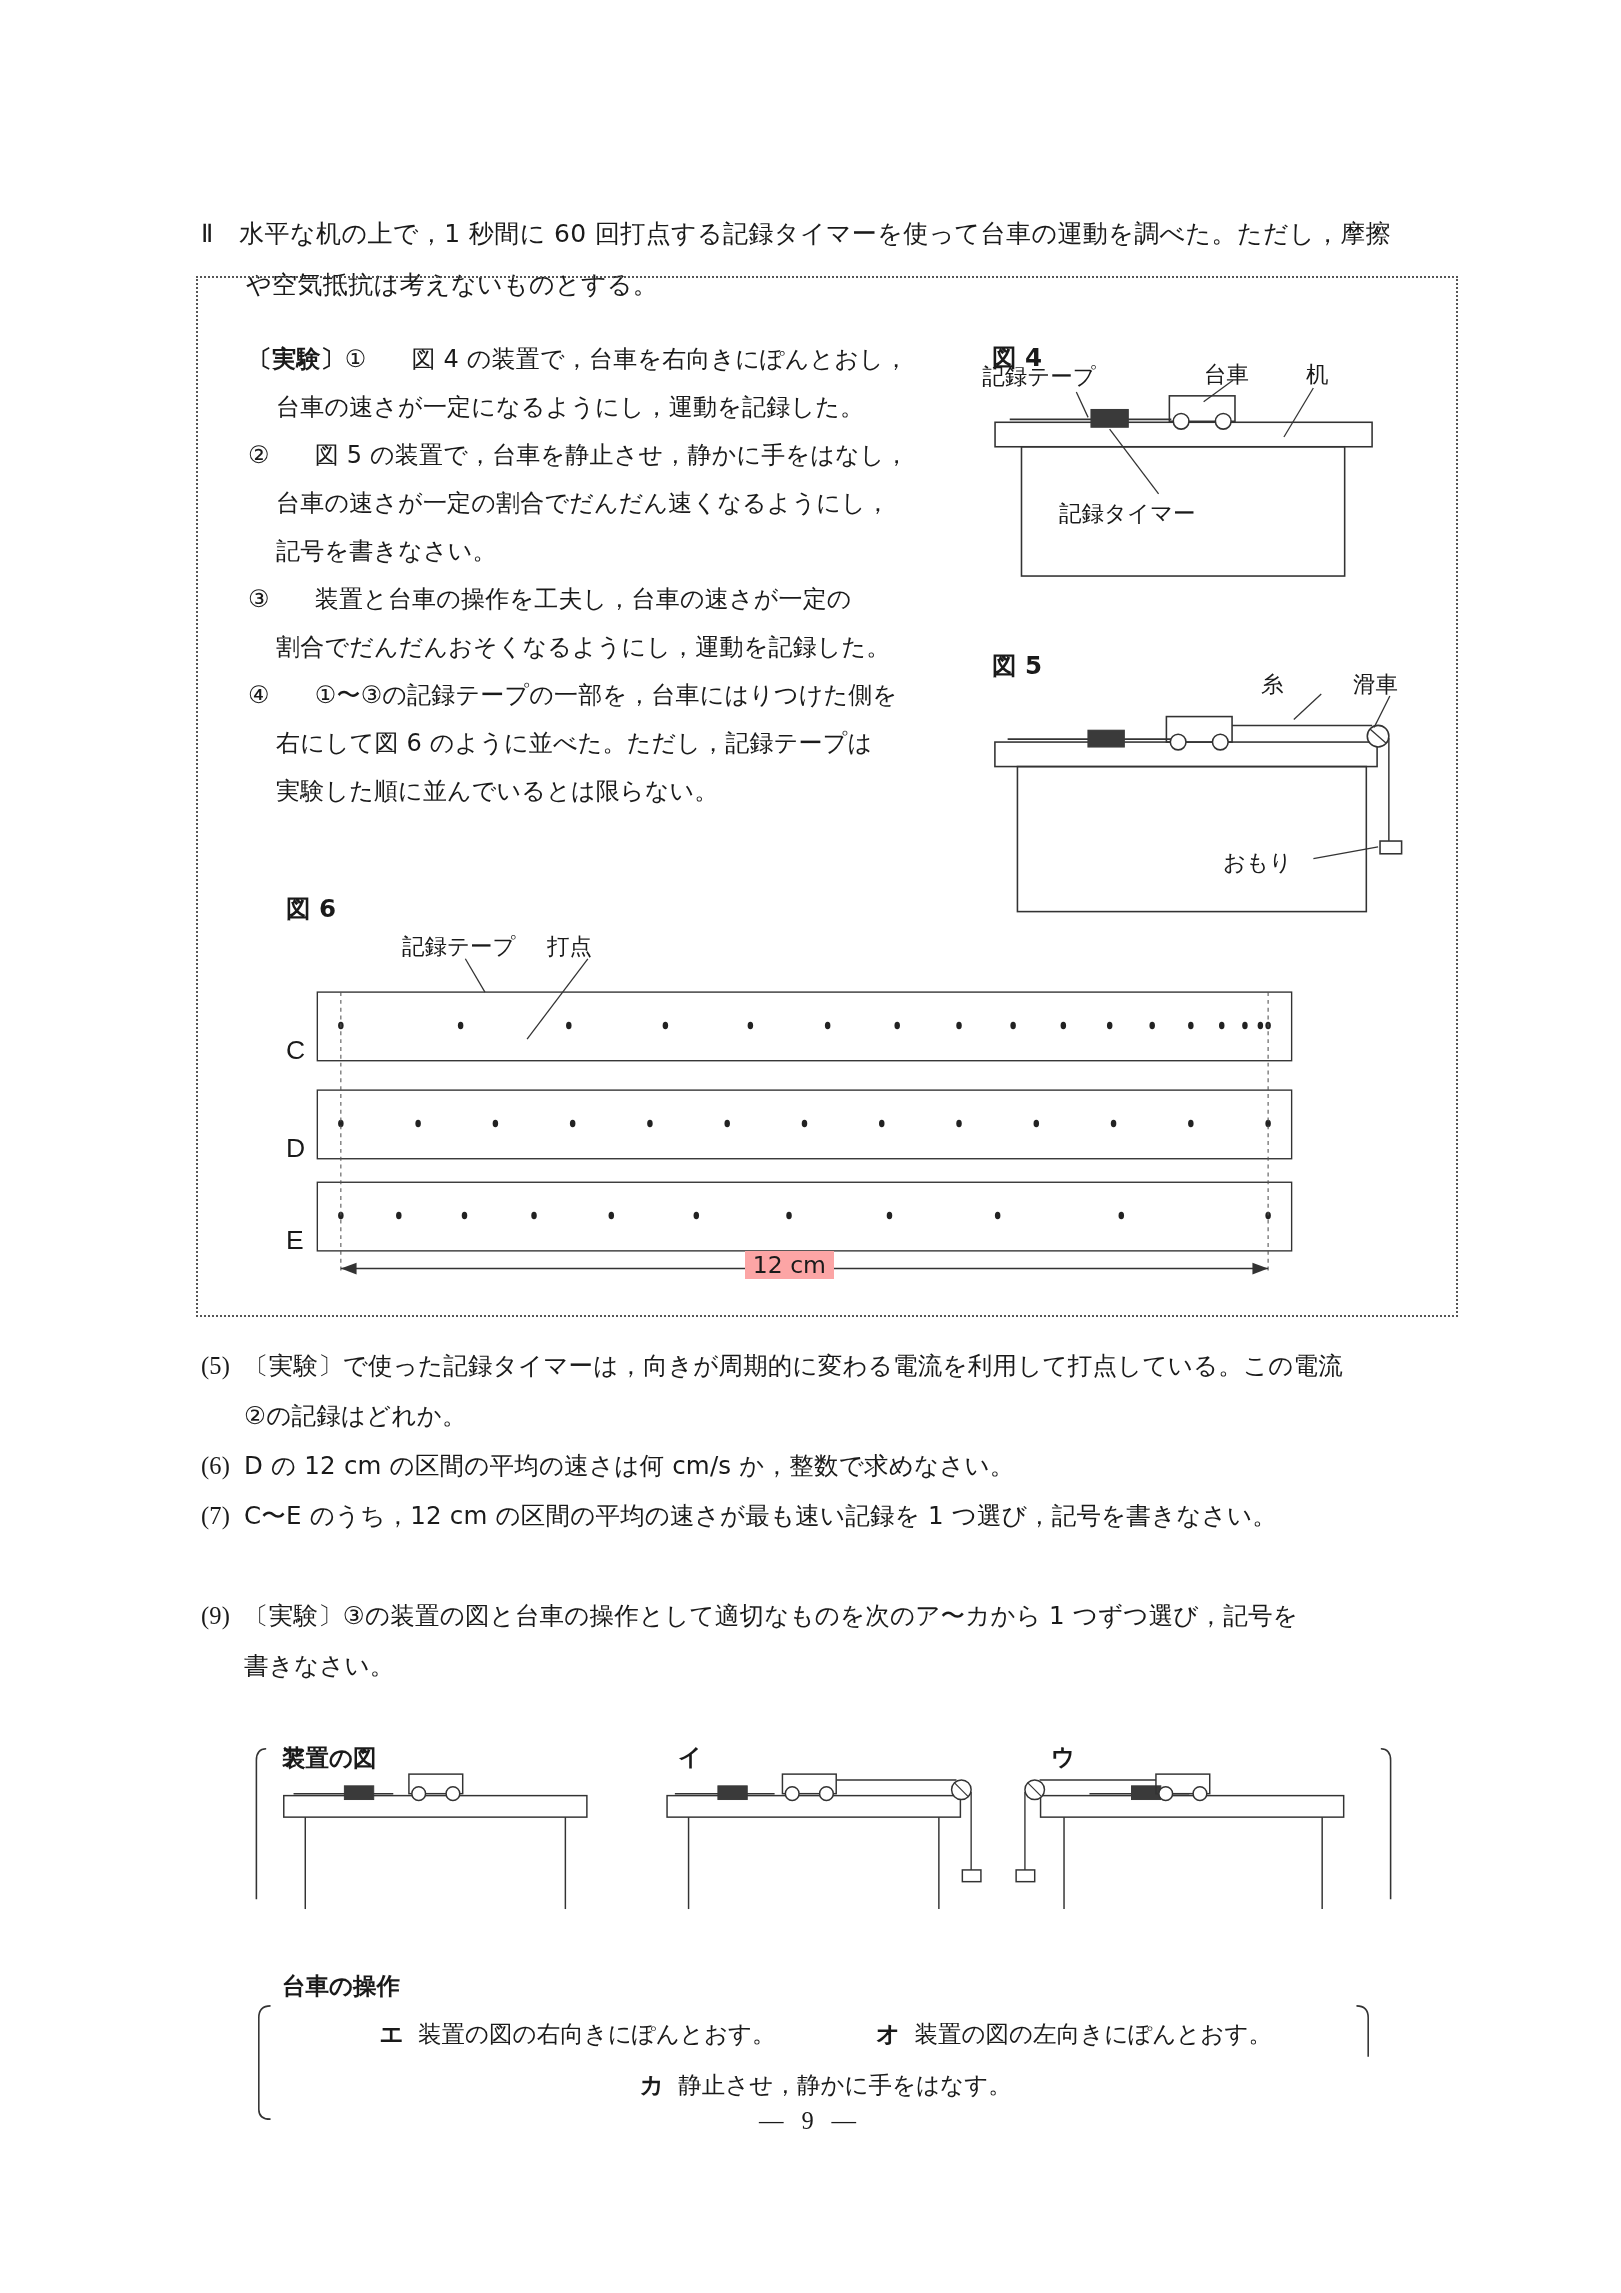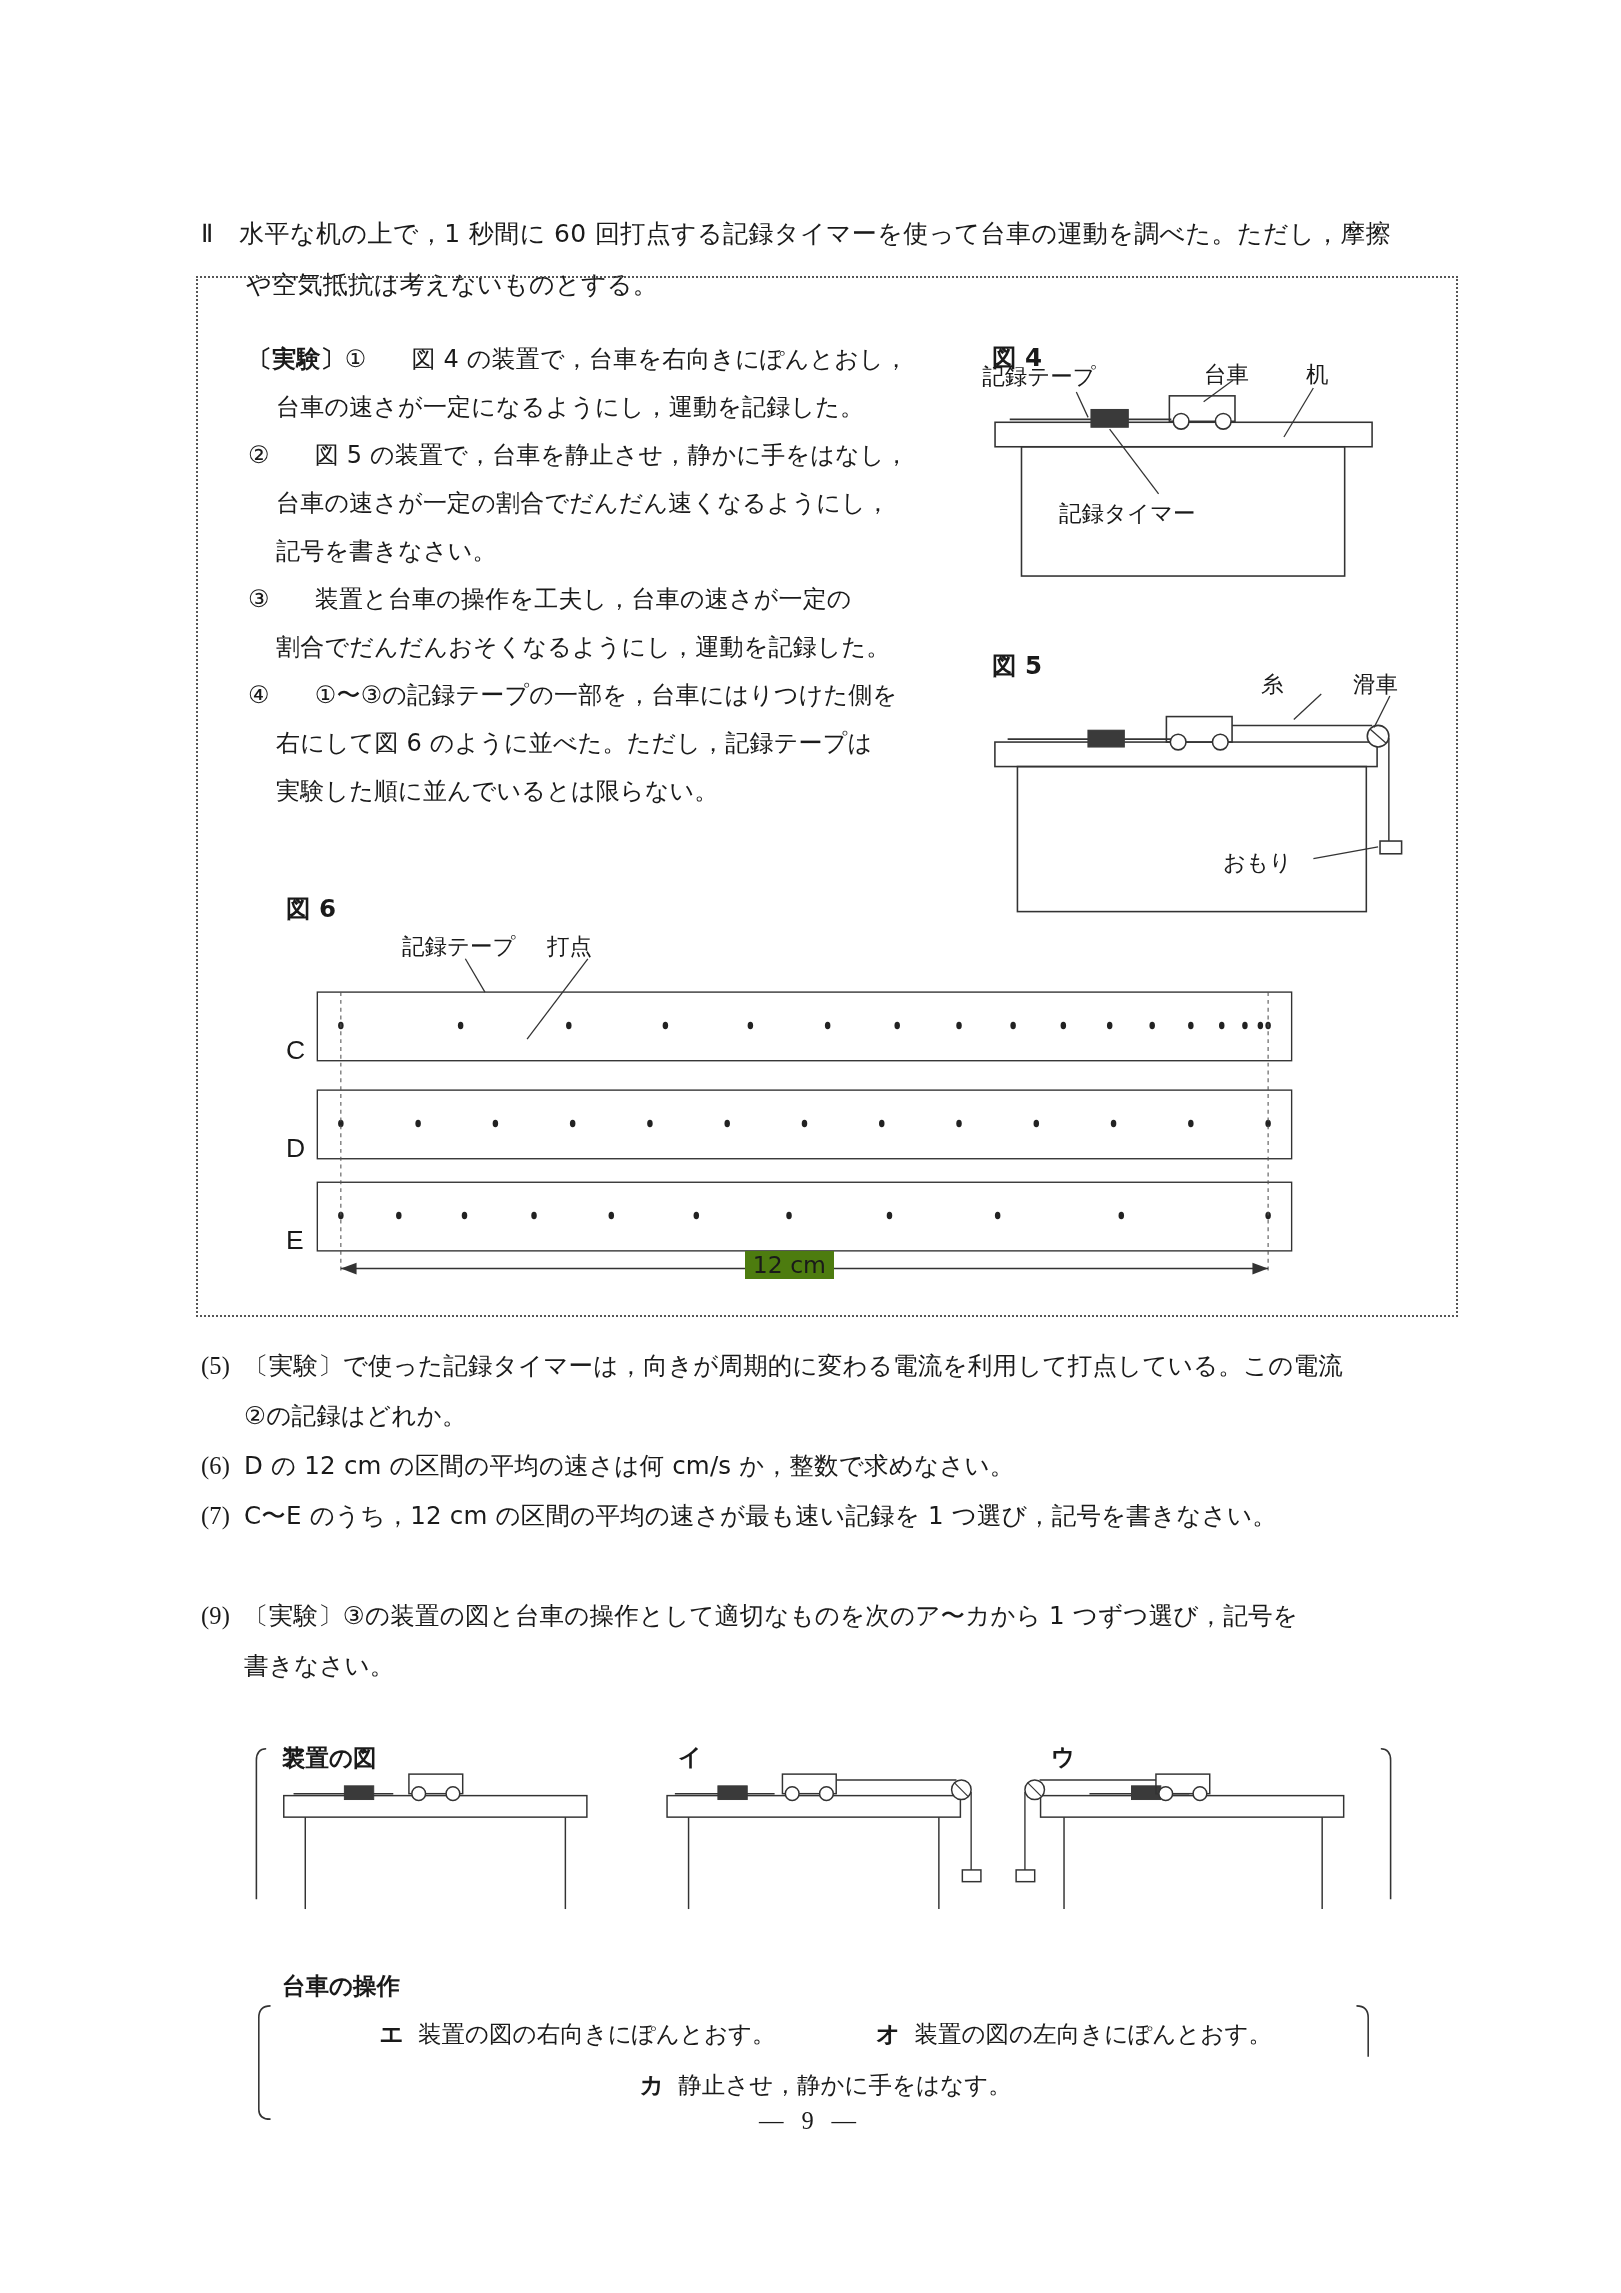--- a/index.html
+++ b/index.html
@@ -217,21 +217,21 @@
         </g>
 
       <g>
         <line x1="58" y1="104" x2="58" y2="392" stroke="#555" stroke-width="1.1" stroke-dasharray="4,4"></line>
         <line x1="1004" y1="104" x2="1004" y2="392" stroke="#555" stroke-width="1.1" stroke-dasharray="4,4"></line>
         <line x1="58" y1="386" x2="1004" y2="386" stroke="#333" stroke-width="1.5"></line>
         <polygon points="58,386 74,380 74,392" fill="#333"></polygon>
         <polygon points="1004,386 988,380 988,392" fill="#333"></polygon>
       </g>
     </svg>
-    <div class="jp" style="position:absolute;left:461px;top:361px;font-size:23.5px;background:#4d7c0f;padding:0 7.8px;">12 cm</div>
+    <div class="jp" style="position:absolute;left:461px;top:361px;font-size:23.5px;background:#fca5a5;padding:0 7.8px;">12 cm</div>
   </div>
 
   <div class="q jp" style="top:1341px;">
     <span class="qn">(5)</span><span>〔実験〕で使った記録タイマーは，向きが周期的に変わる電流を利用して打点している。この電流</span>
     <span class="cont">②の記録はどれか。</span>
   </div>
 
   <div class="q jp" style="top:1441px;">
     <span class="qn">(6)</span><span>D の 12 cm の区間の平均の速さは何 cm/s か，整数で求めなさい。</span>
   </div>

